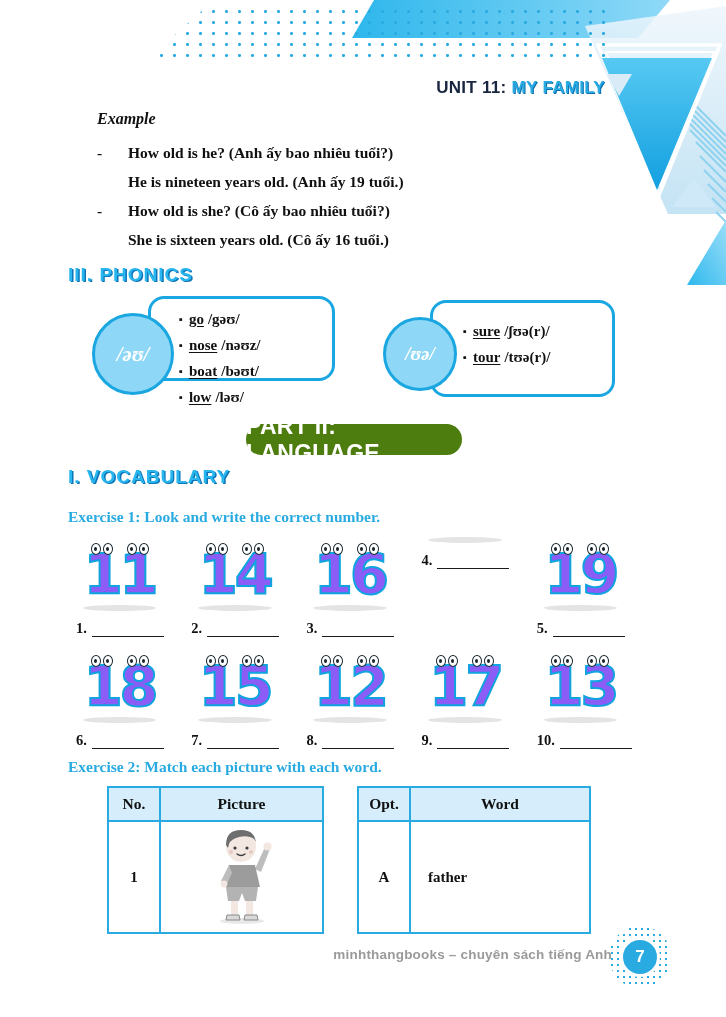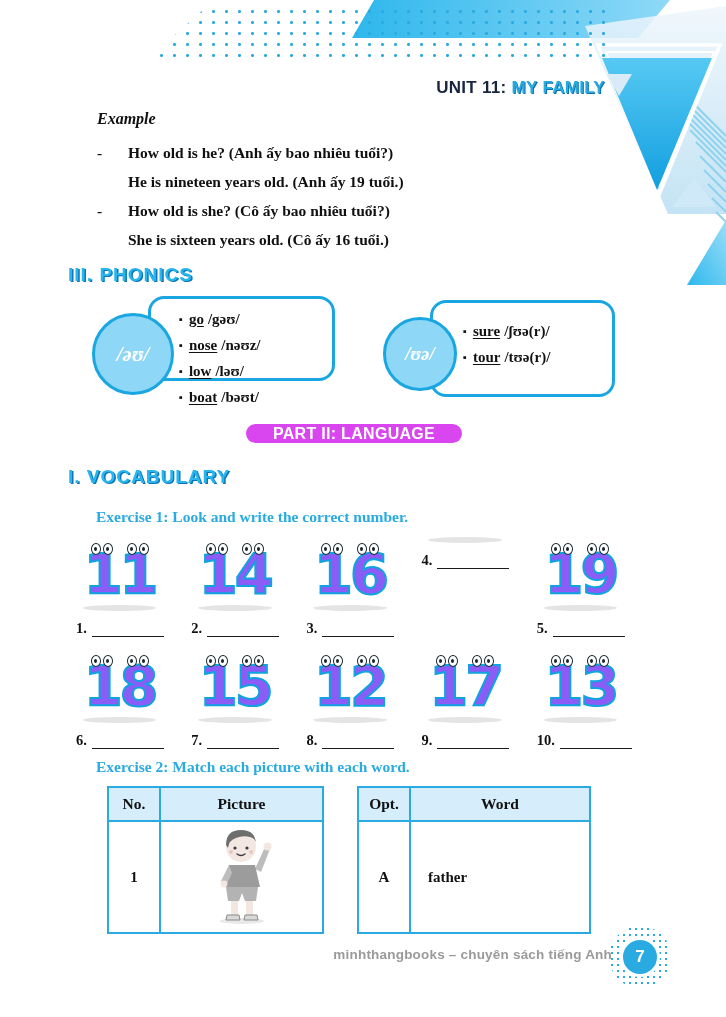--- a/index.html
+++ b/index.html
@@ -37,26 +37,26 @@
   .ph-box ul{margin:0;padding:0;list-style:none;}
   .ph-box li{font-size:15px;line-height:26px;font-weight:bold;}
   .ph-box li::before{content:"▪";font-size:11px;vertical-align:1px;margin-right:6px;color:#111;}
   .ph-word{text-decoration:underline;text-underline-offset:2px;}
   .ph-ipa{margin-left:4px;}
   .ph-circle{position:absolute;border-radius:50%;background:#8ed7f6;border:3px solid #1aa7e1;
     display:flex;align-items:center;justify-content:center;color:#fff;
     font-style:italic;font-weight:bold;font-family:"Liberation Serif",serif;z-index:2;}
 
   
-  .part-banner{position:absolute;left:246px;top:424px;width:216px;height:19px;border-radius:16px;
-    background:#d946ef;display:flex;align-items:center;justify-content:center;
-    font-family:"Liberation Sans",sans-serif;font-weight:bold;font-size:16px;color:#fff;letter-spacing:.3px;}
-
-  
-  .ex-title{position:absolute;left:68px;color:#29ABE2;font-weight:bold;font-size:15.5px;margin-left:28px;}
+  .part-banner{position:absolute;left:246px;top:424px;width:216px;height:31px;border-radius:16px;
+    background:#4d7c0f;display:flex;align-items:center;justify-content:center;
+    font-family:"Liberation Sans",sans-serif;font-weight:bold;font-size:23px;color:#fff;letter-spacing:.3px;}
+
+  
+  .ex-title{position:absolute;left:68px;color:#29ABE2;font-weight:bold;font-size:15.5px;}
 
   
   .num-grid{position:absolute;left:62px;width:576px;display:grid;grid-template-columns:repeat(5,1fr);}
   .num-cell{display:flex;flex-direction:column;}
   .num-figure{height:68px;display:flex;align-items:flex-end;justify-content:center;}
   .num-value{font-family:"DejaVu Sans",sans-serif;font-weight:bold;font-size:56px;line-height:56px;
     color:#8b5cf6;-webkit-text-stroke:2px #0fa3e0;letter-spacing:-3px;white-space:nowrap;}
   .digit{position:relative;display:inline-block;}
   .eyes{position:absolute;top:-3px;left:50%;transform:translateX(-50%);display:flex;gap:2px;letter-spacing:0;}
   .eyes i{display:block;width:8px;height:10px;background:#fff;border:1.6px solid #15242c;border-radius:50%;position:relative;-webkit-text-stroke:0;}
@@ -152,22 +152,22 @@
     </div>
   </div>
 
   <div class="fun-heading" style="top:264px;">III. PHONICS</div>
 
   <div class="ph-circle" style="left:92px;top:313px;width:76px;height:76px;font-size:21px;">/əʊ/</div>
   <div class="ph-box" style="left:148px;top:296px;width:187px;height:85px;padding:7px 0 0 28px;box-sizing:border-box;">
     <ul>
       <li><span class="ph-word">go</span><span class="ph-ipa">/gəʊ/</span></li>
       <li><span class="ph-word">nose</span><span class="ph-ipa">/nəʊz/</span></li>
+      <li><span class="ph-word">boat</span><span class="ph-ipa">/bəʊt/</span></li>
       <li><span class="ph-word">low</span><span class="ph-ipa">/ləʊ/</span></li>
-      <li><span class="ph-word">boat</span><span class="ph-ipa">/bəʊt/</span></li>
     </ul>
   </div>
 
   <div class="ph-circle" style="left:383px;top:317px;width:68px;height:68px;font-size:19px;">/ʊə/</div>
   <div class="ph-box" style="left:430px;top:300px;width:185px;height:97px;padding:15px 16px 0 30px;box-sizing:border-box;">
     <ul>
       <li><span class="ph-word">sure</span><span class="ph-ipa">/ʃʊə(r)/</span></li>
       <li><span class="ph-word">tour</span><span class="ph-ipa">/tʊə(r)/</span></li>
     </ul>
   </div>

